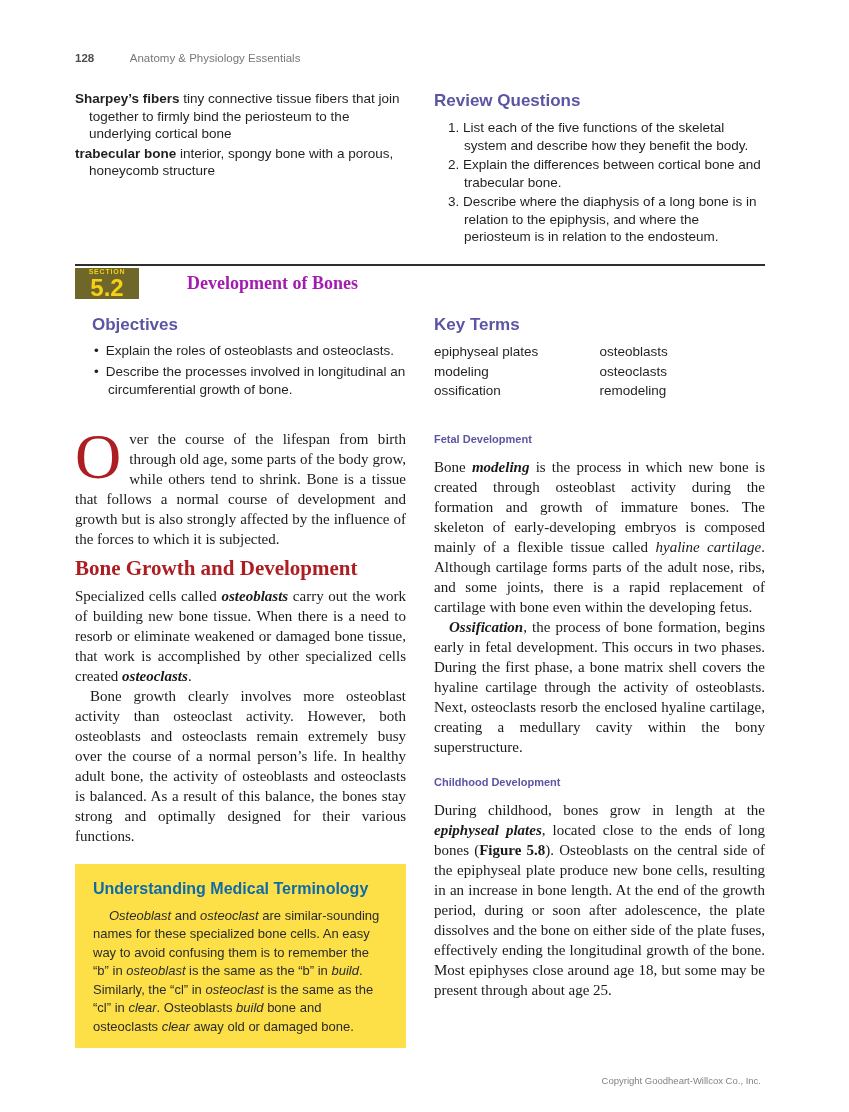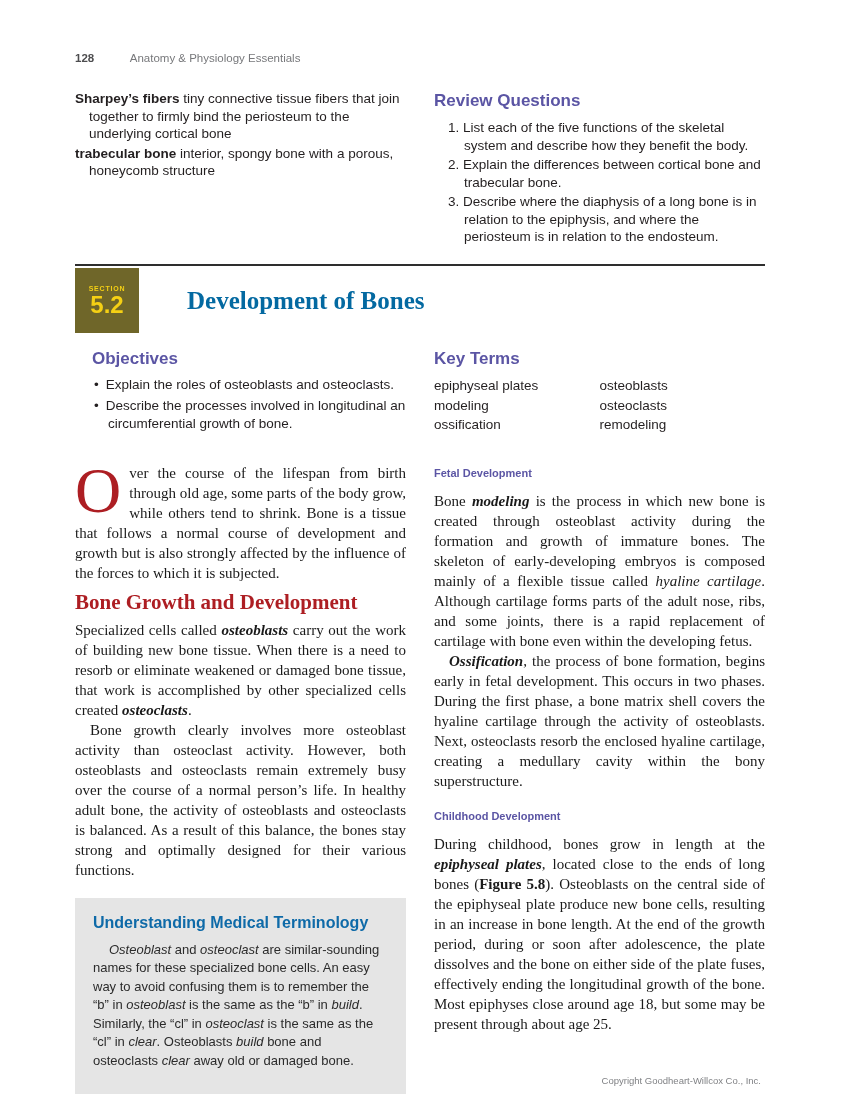--- a/index.html
+++ b/index.html
@@ -28,27 +28,27 @@
   .gloss-entry { padding-left:14px; text-indent:-14px; margin-bottom:2px; }
   .purple-head { font-family:"Liberation Sans","DejaVu Sans",sans-serif; font-size:17px; font-weight:bold; color:#5b55a4; margin-bottom:7px; }
   .rq-list { list-style:none; counter-reset:rq; margin-left:14px; }
   .rq-list li { counter-increment:rq; padding-left:16px; text-indent:-16px; margin-bottom:2px; }
   .rq-list li::before { content:counter(rq) ". "; }
 
   
   .section-rule { height:2px; background:#2e2e2e; margin-top:14px; }
   .section-banner { display:flex; align-items:center; margin-top:2px; }
   .section-box {
-    width:64px; height:65px; background:#6f6629;
+    width:64px; height:31px; background:#6f6629;
     display:flex; flex-direction:column; align-items:center; justify-content:center;
     font-family:"Liberation Sans","DejaVu Sans",sans-serif;
   }
   .section-label { font-size:7px; font-weight:bold; letter-spacing:0.8px; color:#f5d014; }
   .section-number { font-size:24px; font-weight:bold; color:#f5d014; line-height:1; margin-top:1px; }
-  .section-title { font-family:"Liberation Serif","DejaVu Serif",serif; font-size:25px; font-weight:bold; color:#0369a1; margin-left:48px; }
+  .section-title { font-family:"Liberation Serif","DejaVu Serif",serif; font-size:18px; font-weight:bold; color:#a21caf; margin-left:48px; }
 
   
   .obj-terms { margin-top:16px; font-family:"Liberation Sans","DejaVu Sans",sans-serif; font-size:13.5px; color:#231f20; min-height:96px;margin-left:17px; }
   .obj-list { list-style:none; margin-left:2px; }
   .obj-list li { padding-left:14px; text-indent:-14px; line-height:1.32; margin-bottom:3px; }
   .obj-list li::before { content:"\2022"; margin-right:7px; }
   .kt-cols { display:flex; }
   .kt-cols ul { list-style:none; width:172px; }
   .kt-cols li { line-height:1.45; }
 
@@ -63,21 +63,21 @@
   }
   .red-head { font-family:"Liberation Serif","DejaVu Serif",serif; font-size:21px; font-weight:bold; color:#ad1e23; margin:9px 0 8px 0; text-align:left; }
   .sub-head { font-family:"Liberation Sans","DejaVu Sans",sans-serif; font-size:11px; font-weight:bold; color:#5b55a4; margin:0 0 8px 0; text-align:left; }
   .sub-head.later { margin-top:15px; }
 
   .seg-b { font-weight:bold; }
   .seg-i { font-style:italic; }
   .seg-bi { font-weight:bold; font-style:italic; }
 
   
-  .term-box { background:#e5e5e5; margin-top:18px; padding:15px 18px 24px 18px; }
+  .term-box { background:#fde047; margin-top:18px; padding:15px 18px 12px 18px; }
   .box-title { font-family:"Liberation Sans","DejaVu Sans",sans-serif; font-size:16px; font-weight:bold; color:#0e6aa8; margin-bottom:8px; }
   .box-body { font-family:"Liberation Sans","DejaVu Sans",sans-serif; font-size:13px; line-height:1.42; color:#2b2b2b; text-align:left; text-indent:16px; }
 
   
   .copyright { position:absolute; right:88px; bottom:26px; font-family:"Liberation Sans","DejaVu Sans",sans-serif; font-size:9.5px; color:#808285; }
 </style>
 </head>
 <body>
 
 <div class="page">

